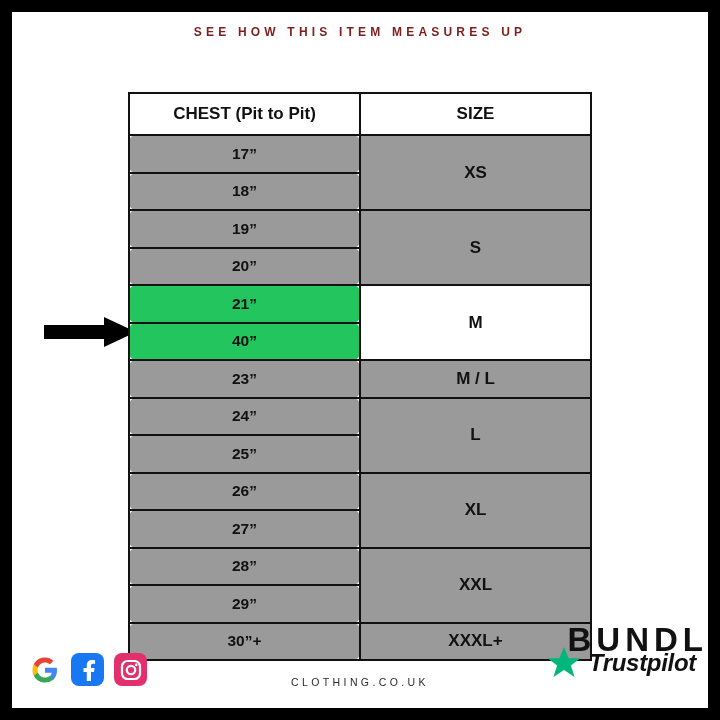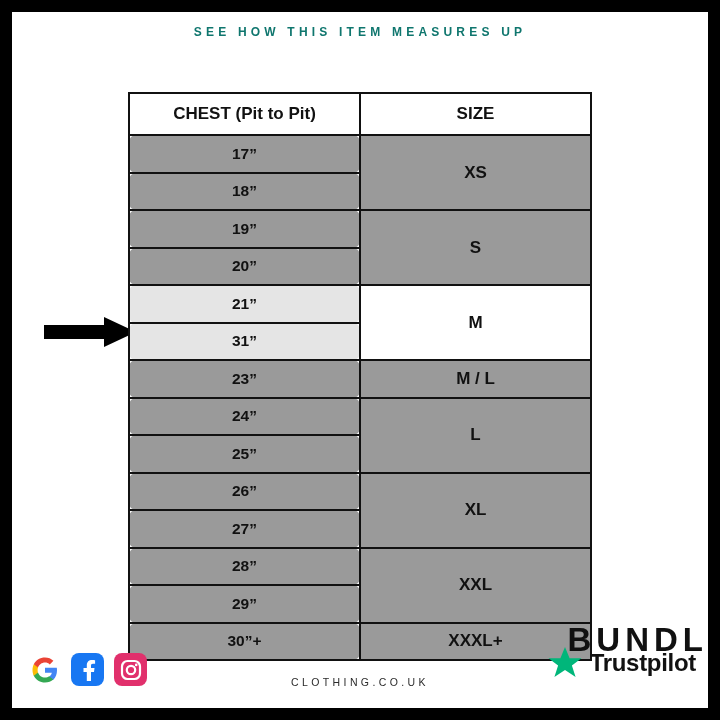--- a/index.html
+++ b/index.html
@@ -29,21 +29,21 @@
     letter-spacing: 7px;
     color: #111111;
     margin-top: 14px;
     font-family: "Liberation Sans", sans-serif;
   }
   .subtitle {
     text-align: center;
     font-size: 12px;
     font-weight: bold;
     letter-spacing: 4.2px;
-    color: #0f766e;
+    color: #7f1d1d;
     margin-top: 13px;
   }
   .table-wrap {
     position: absolute;
     left: 116px;
     top: 80px;
     width: 464px;
   }
   table.size-table {
     border-collapse: collapse;
@@ -67,21 +67,21 @@
   td.chest-cell {
     width: 192px;
     height: 35.5px;
     font-size: 15.5px;
     font-weight: bold;
     color: #111111;
     background: #9a9a9a;
     border-radius: 7px;
   }
   td.chest-cell.hl {
-    background: #e5e5e5;
+    background: #22c55e;
   }
   td.size-cell {
     font-size: 17px;
     font-weight: bold;
     color: #111111;
     background: #9a9a9a;
   }
   td.size-cell.hl {
     background: #ffffff;
   }
@@ -141,20 +141,21 @@
     color: #2b2b2b;
     margin-top: 18px;
   }
   .trustpilot {
     position: absolute;
     right: 12px;
     bottom: 14px;
     display: flex;
     align-items: center;
     gap: 7px;
+    font-style: italic;
   }
   .tp-text {
     font-size: 24px;
     font-weight: bold;
     color: #111111;
     letter-spacing: -0.3px;
   }
 </style>
 </head>
 <body>
@@ -188,21 +189,21 @@
             <td class="size-cell" rowspan="2">S</td>
           </tr>
           <tr>
             <td class="chest-cell">20”</td>
           </tr>
           <tr>
             <td class="chest-cell hl">21”</td>
             <td class="size-cell hl" rowspan="2">M</td>
           </tr>
           <tr>
-            <td class="chest-cell hl">31”</td>
+            <td class="chest-cell hl">40”</td>
           </tr>
           <tr>
             <td class="chest-cell">23”</td>
             <td class="size-cell">M / L</td>
           </tr>
           <tr>
             <td class="chest-cell">24”</td>
             <td class="size-cell" rowspan="2">L</td>
           </tr>
           <tr>

